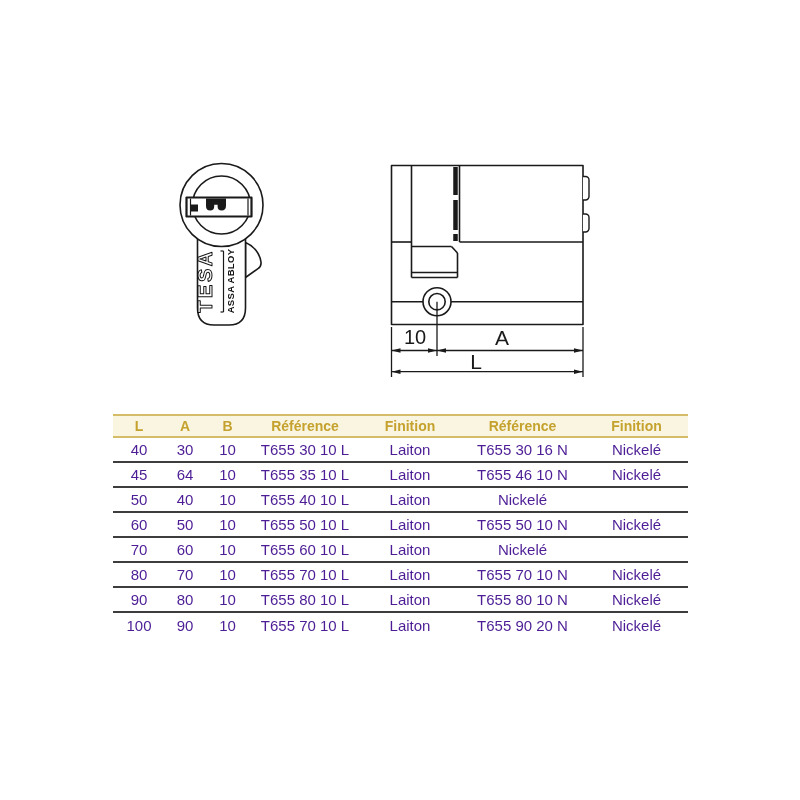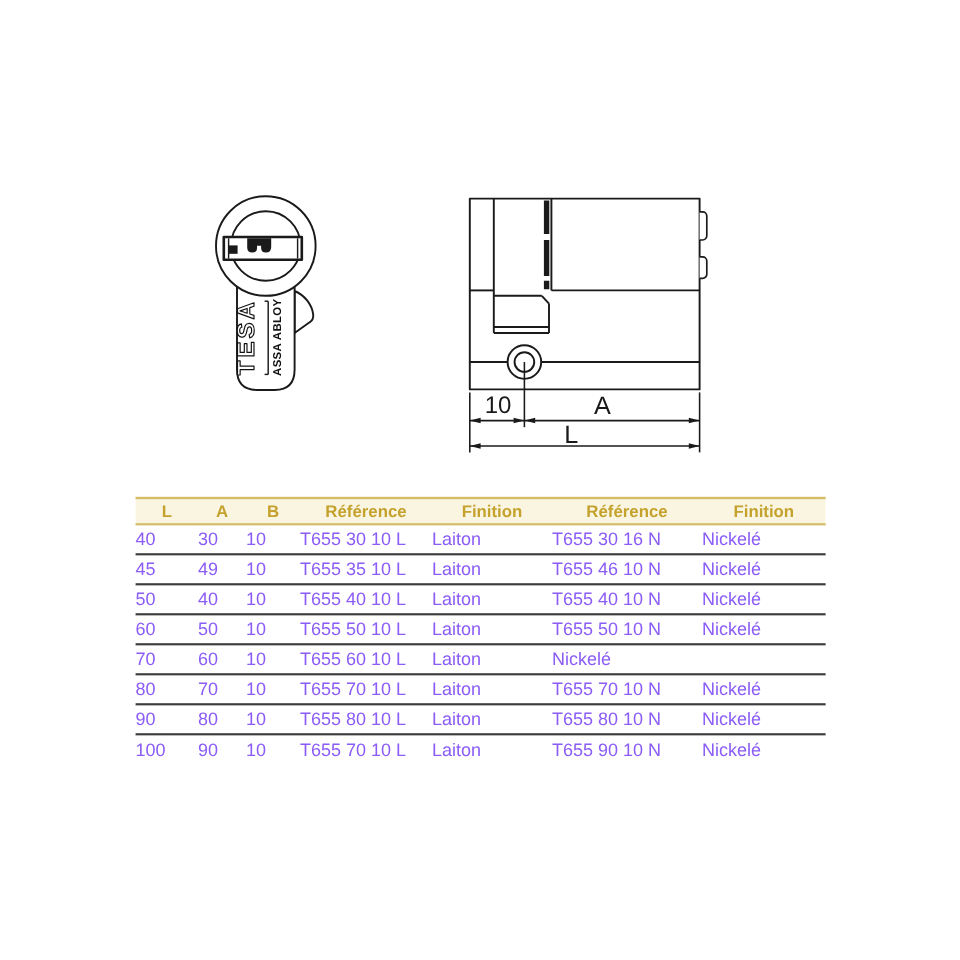--- a/index.html
+++ b/index.html
@@ -28,21 +28,21 @@
   }
   .t-row{
     display:grid;
     grid-template-columns:52px 40px 45px 110px 100px 125px 103px;
     height:23px;line-height:23px;
     border-bottom:2px solid var(--row-line,#3D3D3D);
     background:#ffffff;
   }
   .t-row:last-child{border-bottom:none;height:25px;line-height:25px;}
   .t-row .cell{
-    text-align:left;font-size:15px;color:#8b5cf6;white-space:nowrap;
+    text-align:center;font-size:15px;color:#4c1d95;white-space:nowrap;
   }
 </style>
 </head>
 <body>
 
 <div id="diagram-wrap">
   <svg width="620" height="270" viewBox="90 130 620 270">
     <g stroke="#1a1a1a" stroke-width="1.6" fill="none" stroke-linejoin="round" stroke-linecap="butt">
 
       <g>
@@ -126,34 +126,33 @@
         <div class="cell">40</div>
         <div class="cell">30</div>
         <div class="cell">10</div>
         <div class="cell">T655 30 10 L</div>
         <div class="cell">Laiton</div>
         <div class="cell">T655 30 16 N</div>
         <div class="cell">Nickelé</div>
       </div>
       <div class="t-row">
         <div class="cell">45</div>
-        <div class="cell">49</div>
+        <div class="cell">64</div>
         <div class="cell">10</div>
         <div class="cell">T655 35 10 L</div>
         <div class="cell">Laiton</div>
         <div class="cell">T655 46 10 N</div>
         <div class="cell">Nickelé</div>
       </div>
       <div class="t-row">
         <div class="cell">50</div>
         <div class="cell">40</div>
         <div class="cell">10</div>
         <div class="cell">T655 40 10 L</div>
         <div class="cell">Laiton</div>
-        <div class="cell">T655 40 10 N</div>
         <div class="cell">Nickelé</div>
       </div>
       <div class="t-row">
         <div class="cell">60</div>
         <div class="cell">50</div>
         <div class="cell">10</div>
         <div class="cell">T655 50 10 L</div>
         <div class="cell">Laiton</div>
         <div class="cell">T655 50 10 N</div>
         <div class="cell">Nickelé</div>
@@ -183,17 +182,17 @@
         <div class="cell">Laiton</div>
         <div class="cell">T655 80 10 N</div>
         <div class="cell">Nickelé</div>
       </div>
       <div class="t-row">
         <div class="cell">100</div>
         <div class="cell">90</div>
         <div class="cell">10</div>
         <div class="cell">T655 70 10 L</div>
         <div class="cell">Laiton</div>
-        <div class="cell">T655 90 10 N</div>
+        <div class="cell">T655 90 20 N</div>
         <div class="cell">Nickelé</div>
       </div>
     </div>
 </div>
 
 </body></html>

